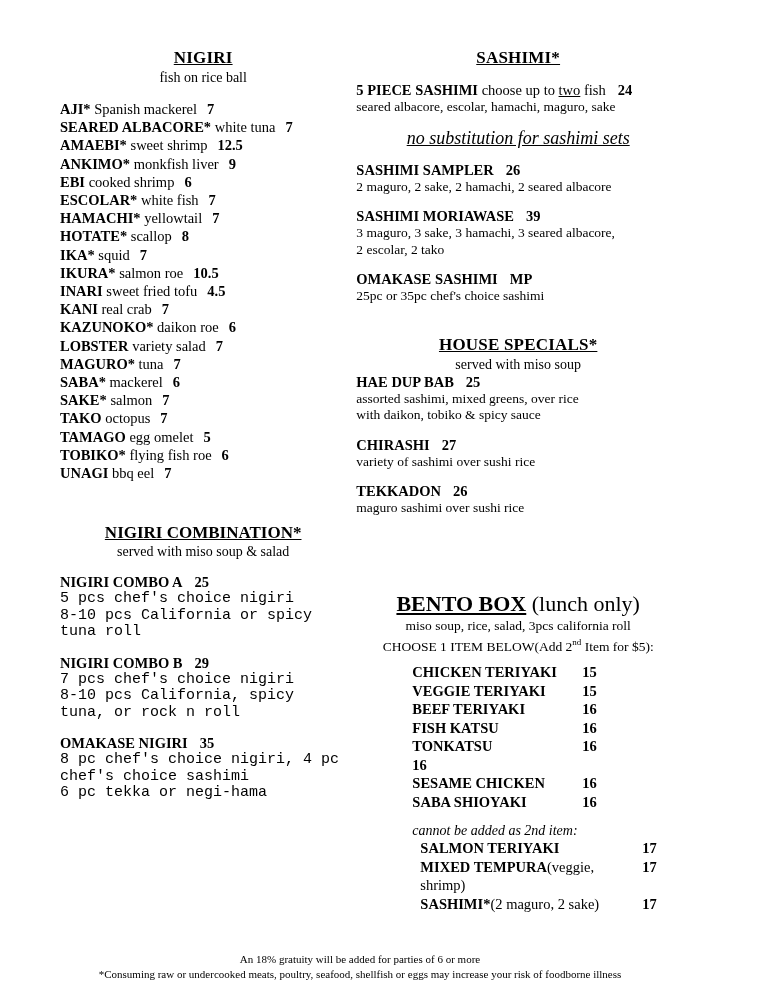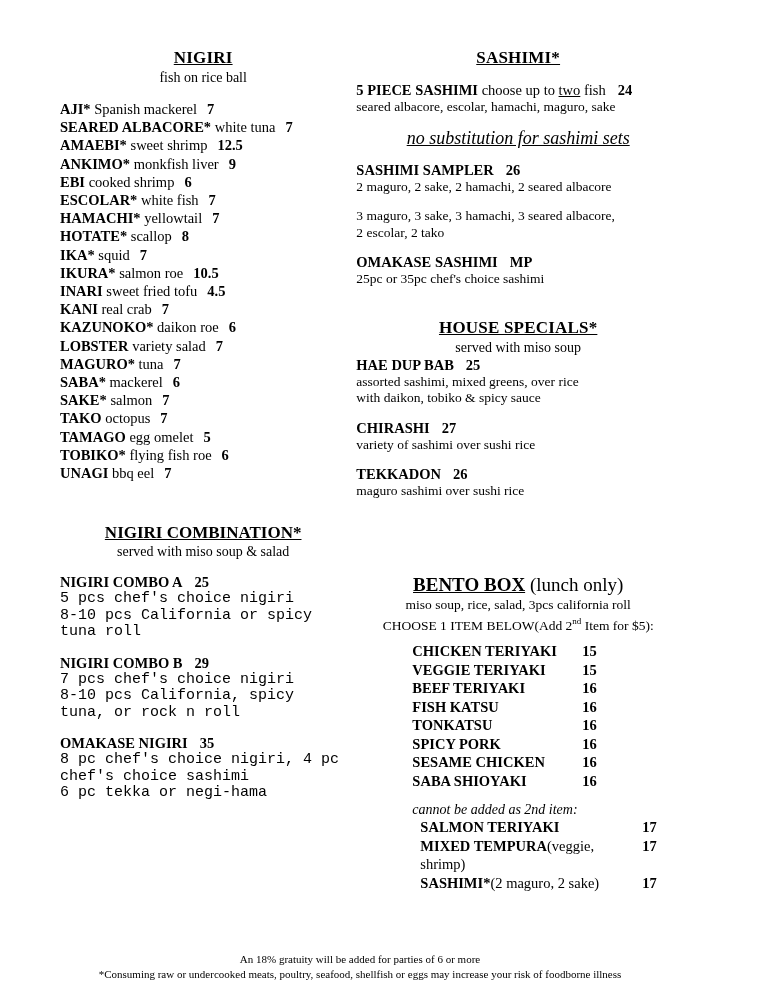--- a/index.html
+++ b/index.html
@@ -89,21 +89,21 @@
     font-size: 18px;
     text-decoration: underline;
     margin: 12px 0 12px 0;
   }
 
   .u { text-decoration: underline; }
 
   .bento-wrap { margin-top: 74px; }
   .bento-title {
     text-align: center;
-    font-size: 19px;
+    font-size: 22px;
     font-weight: bold;
   }
   .bento-title .ttl { text-decoration: underline; }
   .bento-title .lunch { font-weight: normal; text-decoration: none; }
   .bento-line {
     text-align: center;
     font-size: 13.5px;
     line-height: 17px;
   }
   .bento-items {
@@ -218,20 +218,21 @@
         </div>
 
         <div class="nosub">no substitution for sashimi sets</div>
 
         <div class="r-blk">
           <div class="r-head"><span>SASHIMI SAMPLER</span><span class="price">26</span></div>
           <div class="r-desc">2 maguro, 2 sake, 2 hamachi, 2 seared albacore</div>
         </div>
 
         <div class="r-blk">
+          <div class="r-head"><span>SASHIMI MORIAWASE</span><span class="price">39</span></div>
           <div class="r-desc">3 maguro, 3 sake, 3 hamachi, 3 seared albacore,</div>
           <div class="r-desc">2 escolar, 2 tako</div>
         </div>
 
         <div class="r-blk">
           <div class="r-head"><span>OMAKASE SASHIMI</span><span class="price">MP</span></div>
           <div class="r-desc">25pc or 35pc chef's choice sashimi</div>
         </div>
       </div>
 
@@ -276,21 +277,20 @@
             </div>
           <div class="bento-row">
               <span class="bname">FISH KATSU</span>
               <span class="bprice">16</span>
             </div>
           <div class="bento-row">
               <span class="bname">TONKATSU</span>
               <span class="bprice">16</span>
             </div>
           <div class="bento-row">
-              <span class="bname">SPICY PORK</span>
               <span class="bprice">16</span>
             </div>
           <div class="bento-row">
               <span class="bname">SESAME CHICKEN</span>
               <span class="bprice">16</span>
             </div>
           <div class="bento-row">
               <span class="bname">SABA SHIOYAKI</span>
               <span class="bprice">16</span>
             </div>

